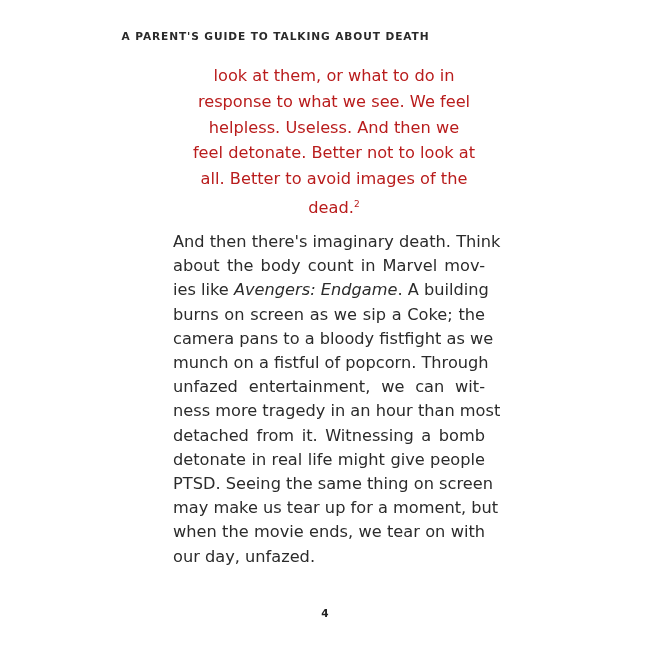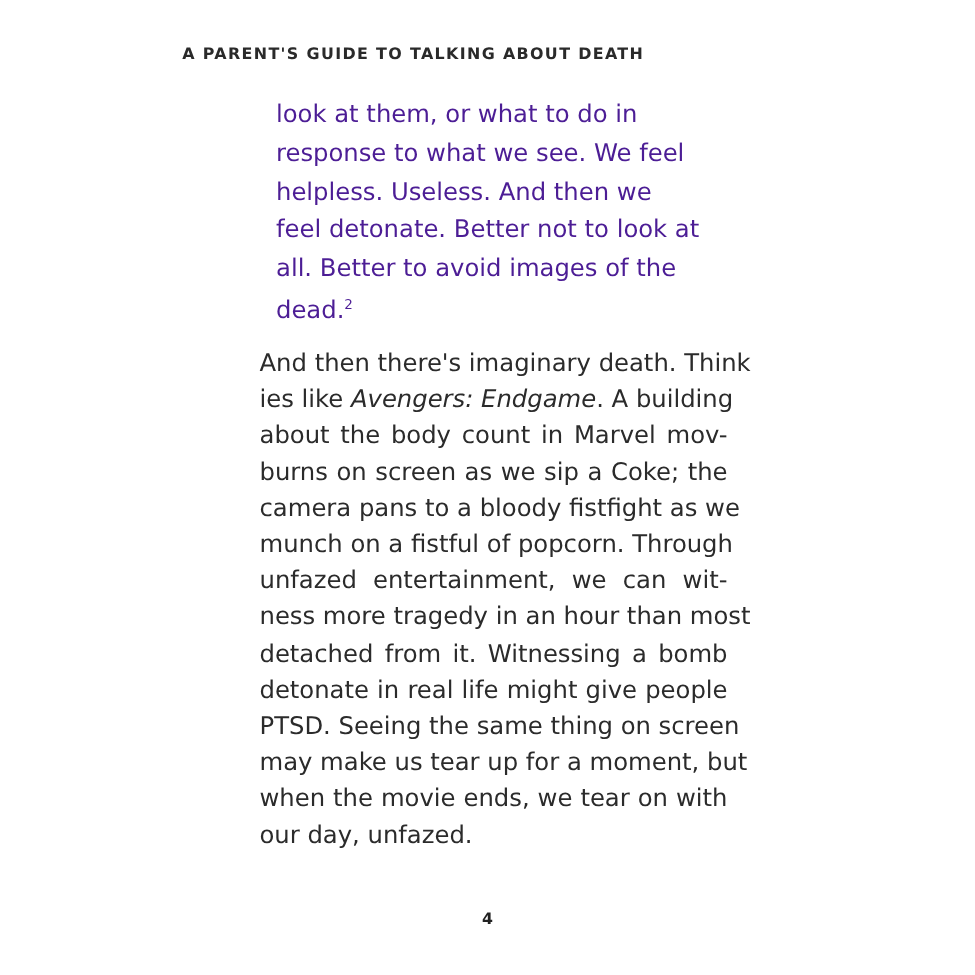--- a/index.html
+++ b/index.html
@@ -5,21 +5,21 @@
     html, body { margin: 0; padding: 0; background: #ffffff; }
     body { width: 650px; height: 650px; position: relative; overflow: hidden;
            font-family: "DejaVu Sans", sans-serif; color: #222; }
     .running-head {
       position: absolute; top: 30px; left: 0; width: 551px; text-align: center;
       font-family: "DejaVu Sans", sans-serif; font-weight: bold;
       font-size: 10.6px; letter-spacing: 0.9px; color: #2a2a2a;
     }
     .block-quote {
       position: absolute; top: 63px; left: 184px; width: 300px;
-      font-size: 16.2px; line-height: 25.8px; color: #4c1d95;
+      font-size: 16.2px; line-height: 25.8px; color: #b91c1c; text-align: center;
     }
     .block-quote .ln { display: block; white-space: nowrap; }
     .body-para {
       position: absolute; top: 230px; left: 161px; width: 324px;
       font-size: 16.2px; line-height: 24.2px; color: #2b2b2b;
     }
     .body-para .ln { display: block; white-space: nowrap; text-align: justify; text-align-last: justify; margin-left: 12px; }
     .body-para .ln.last { text-align-last: left; }
     sup { font-size: 9px; vertical-align: 6px; }
     .page-number {
@@ -36,22 +36,22 @@
   <span class="ln">look at them, or what to do in</span>
   <span class="ln">response to what we see. We feel</span>
   <span class="ln">helpless. Useless. And then we</span>
   <span class="ln">feel detonate. Better not to look at</span>
   <span class="ln">all. Better to avoid images of the</span>
   <span class="ln"><span>dead.</span><sup>2</sup></span>
 </div>
 
 <div class="body-para">
   <span class="ln">And then there's imaginary death. Think</span>
+  <span class="ln">about the body count in Marvel mov-</span>
   <span class="ln"><span>ies like </span><em>Avengers: Endgame</em><span>. A building</span></span>
-  <span class="ln">about the body count in Marvel mov-</span>
   <span class="ln">burns on screen as we sip a Coke; the</span>
   <span class="ln">camera pans to a bloody fistfight as we</span>
   <span class="ln">munch on a fistful of popcorn. Through</span>
   <span class="ln">unfazed entertainment, we can wit-</span>
   <span class="ln">ness more tragedy in an hour than most</span>
   <span class="ln">detached from it. Witnessing a bomb</span>
   <span class="ln">detonate in real life might give people</span>
   <span class="ln">PTSD. Seeing the same thing on screen</span>
   <span class="ln">may make us tear up for a moment, but</span>
   <span class="ln">when the movie ends, we tear on with</span>

